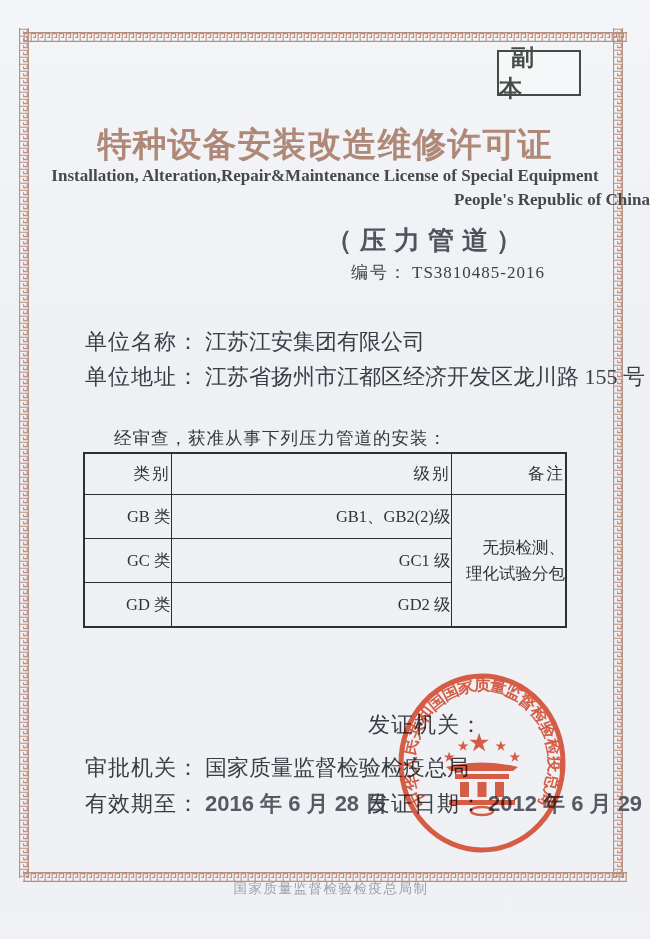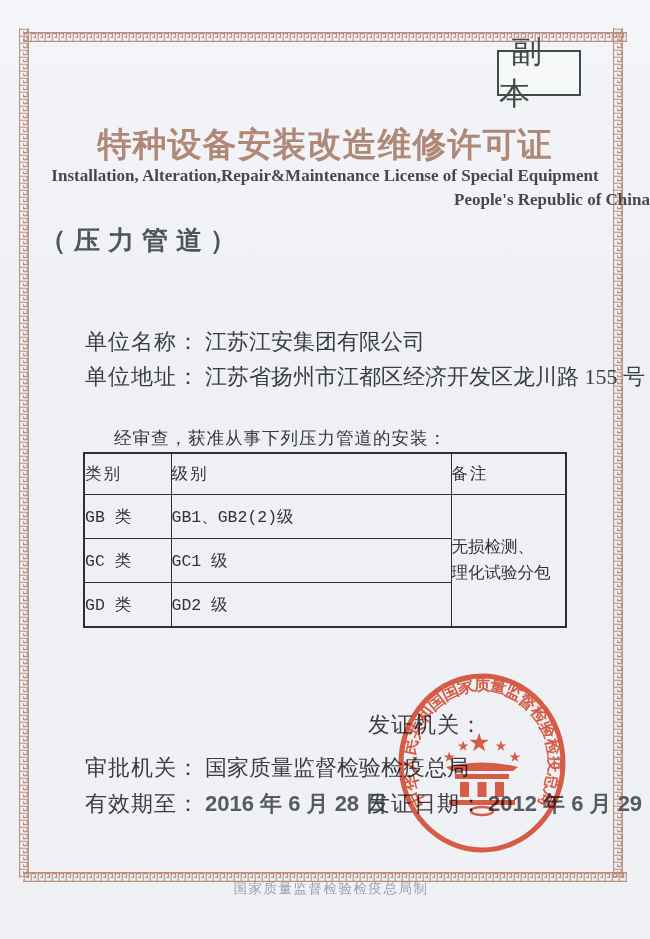--- a/index.html
+++ b/index.html
@@ -7,43 +7,43 @@
   .page{
     position:relative;width:650px;height:939px;overflow:hidden;
     background:linear-gradient(180deg,#f4f5f8 0%,#eef0f4 40%,#f0f1f5 100%);
     font-family:"Liberation Serif","DejaVu Serif",serif;
   }
   .m-strip{position:absolute;width:604px;height:10px;}
   .m-vert{transform:rotate(90deg);transform-origin:0 0;}
   .copy-badge{
     position:absolute;left:497px;top:50px;width:80px;height:42px;
     border:2.5px solid #414c46;display:flex;align-items:center;justify-content:center;
-    color:#414c46;font-size:31px;font-weight:normal;letter-spacing:12px;text-indent:12px;
+    color:#414c46;font-size:23px;font-weight:bold;letter-spacing:12px;text-indent:12px;
     background:rgba(255,255,255,0.25);
   }
   .title-cn1{position:absolute;left:0;top:84px;width:650px;text-align:center;
     font-size:34px;font-weight:bold;color:var(--title);letter-spacing:6px;}
   .title-cn2{position:absolute;left:0;top:122px;width:650px;text-align:center;
     font-size:34px;font-weight:bold;color:var(--title);letter-spacing:1px;}
   .title-en1{position:absolute;left:0;top:166px;width:650px;text-align:center;
     font-size:17px;font-weight:bold;color:#46484d;}
   .title-en2{position:absolute;left:0;top:190px;width:650px;text-align:right;
     font-size:17px;font-weight:bold;color:#46484d;}
-  .subtitle{position:absolute;left:0;top:223px;width:530px;text-align:left;
-    font-size:26px;font-weight:bold;color:#4e545b;letter-spacing:8px;margin-left:40px;}
+  .subtitle{position:absolute;left:0;top:223px;width:530px;text-align:right;
+    font-size:26px;font-weight:bold;color:#4e545b;letter-spacing:8px;}
   .license-no{position:absolute;top:261px;right:105px;font-size:17px;color:#3c3f45;}
   .license-no .lbl{letter-spacing:2px;margin-right:4px;}
   .license-no .val{font-family:"Liberation Serif",serif;letter-spacing:1px;}
   .field{position:absolute;font-size:22px;color:#3a3d43;white-space:nowrap;}
   .field .flabel{letter-spacing:1px;margin-right:5px;}
   .statement{position:absolute;left:114px;top:426px;font-size:17.5px;color:#34373c;letter-spacing:1px;}
   table.perm{position:absolute;left:83px;top:452px;width:482px;border-collapse:collapse;
     table-layout:fixed;border:2.5px solid #2d2f33;}
   table.perm th,table.perm td{border:1.6px solid #2d2f33;font-size:16.5px;color:#303338;
-    text-align:left;font-weight:normal;padding:0;font-family:Liberation Mono, monospace;}
+    text-align:right;font-weight:normal;padding:0;}
   table.perm th{height:40px;letter-spacing:2px;}
   table.perm td{height:43px;}
   td.remark{text-align:left;padding-left:12px;line-height:1.55;font-size:16px;}
   .num{font-family:"Liberation Sans","DejaVu Sans",sans-serif;font-weight:bold;color:#565a62;}
   .seal{position:absolute;left:392px;top:668px;mix-blend-mode:multiply;opacity:.93;}
   .seal ellipse.ring{stroke:var(--seal);fill:none;stroke-width:5;}
   .seal ellipse.tie{stroke:var(--seal);fill:none;stroke-width:2.5;}
   .seal path{fill:var(--seal);}
   .seal text{fill:var(--seal);font-weight:bold;}
   .seal-arc text{font-size:16.5px;font-family:"Liberation Serif","DejaVu Serif",serif;}
@@ -72,20 +72,23 @@
 
   <div class="copy-badge">
     <span>副 本</span>
   </div>
 
   <div class="title-cn2">特种设备安装改造维修许可证</div>
   <div class="title-en1">Installation, Alteration,Repair&amp;Maintenance License of Special Equipment</div>
   <div class="title-en2">People's Republic of China</div>
   <div class="subtitle">（压力管道）</div>
 
+  <div class="license-no">
+    <span class="lbl">编号：</span><span class="val">TS3810485-2016</span>
+  </div>
 
   <div class="field" style="left:85px;top:327px;">
     <span class="flabel">单位名称：</span><span>江苏江安集团有限公司</span>
   </div>
   <div class="field" style="left:85px;top:362px;">
     <span class="flabel">单位地址：</span><span>江苏省扬州市江都区经济开发区龙川路 155 号</span>
   </div>
 
   <div class="statement">经审查，获准从事下列压力管道的安装：</div>
 

